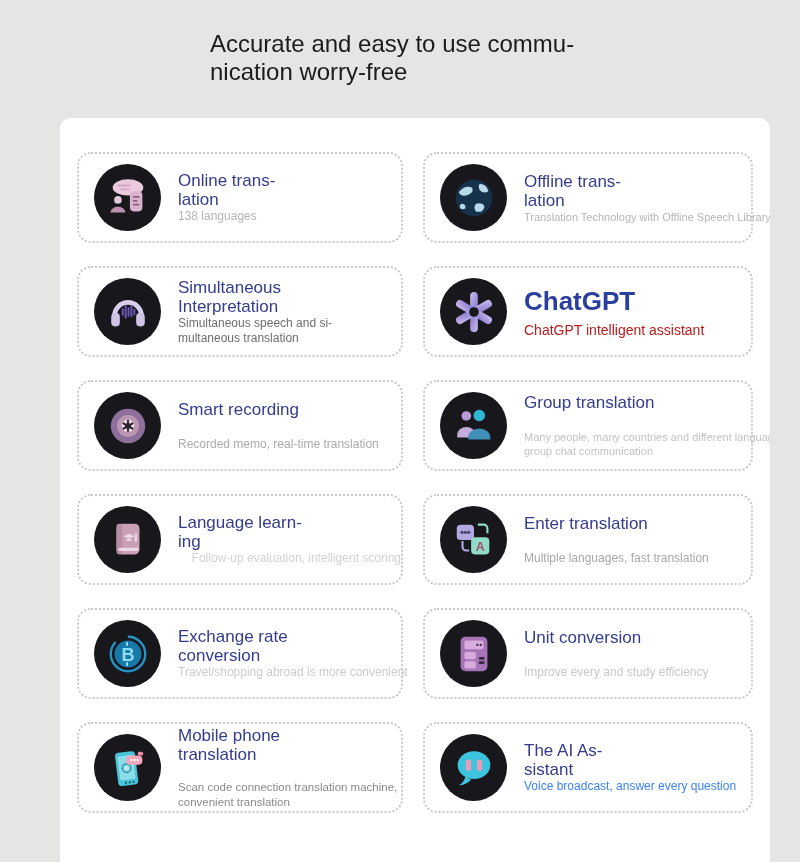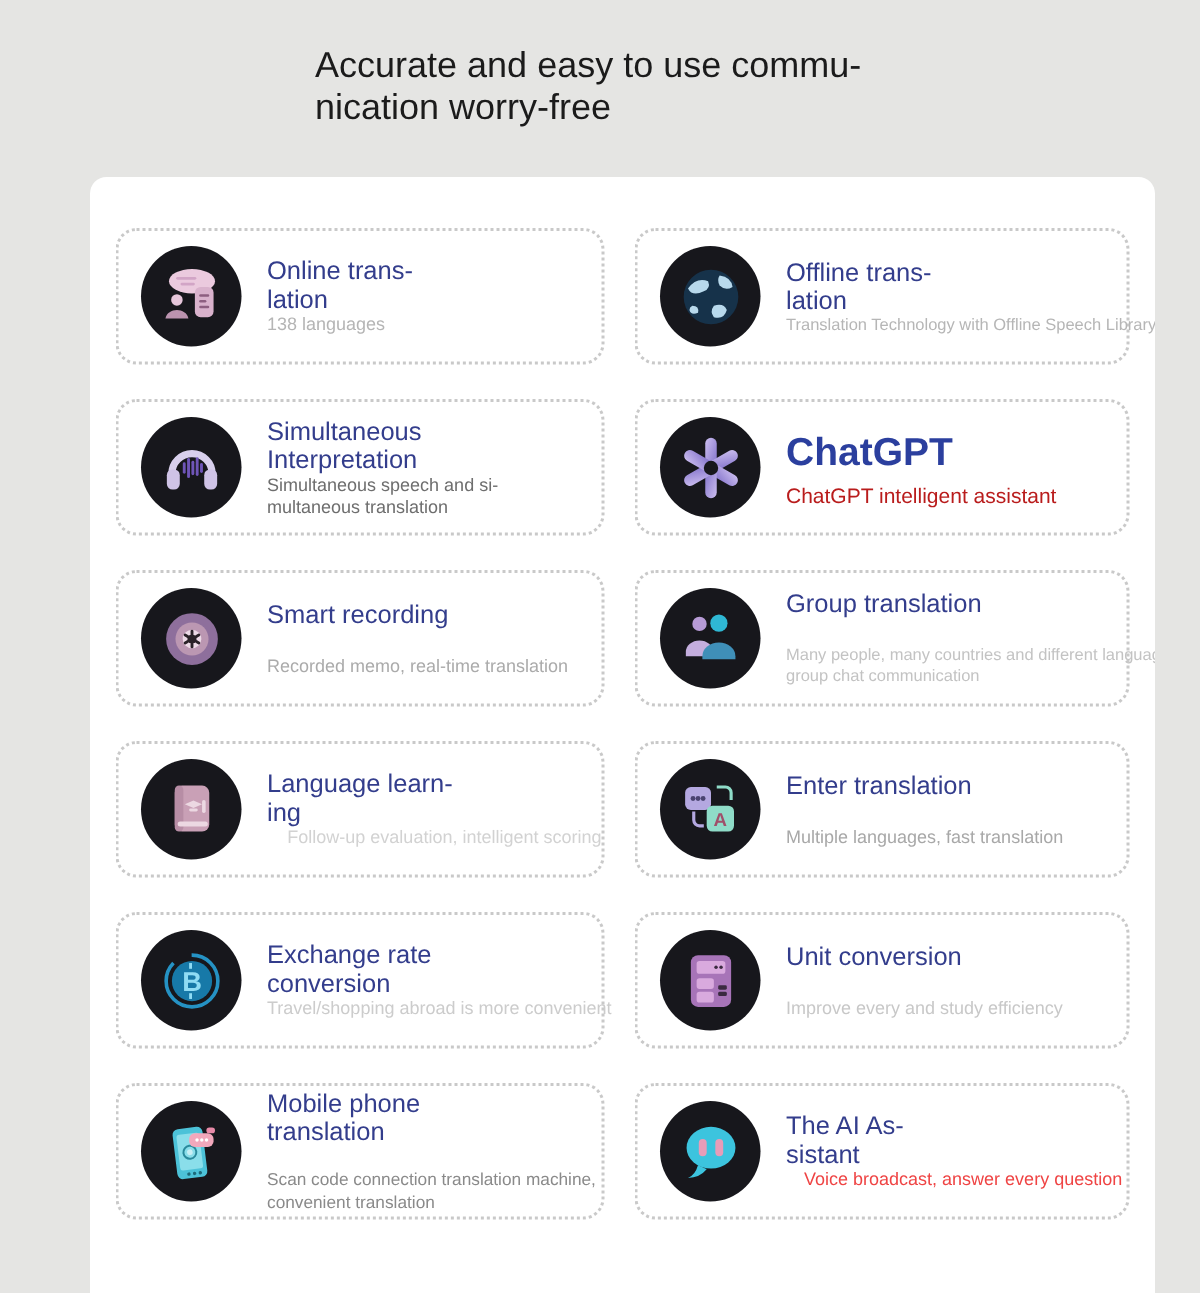--- a/index.html
+++ b/index.html
@@ -353,19 +353,19 @@
             <path d="M15 33 q-2 7 -7 9 q8 0 13 -6 z" fill="#3cc4de"></path>
             <rect x="15.5" y="15" width="5.5" height="12" rx="2.75" fill="#e89cb8"></rect>
             <rect x="27" y="15" width="5.5" height="12" rx="2.75" fill="#e89cb8"></rect>
           </svg>
         </span>
         <div class="card-text">
           <div class="card-title">
             <div class="line">The AI As-</div>
             <div class="line">sistant</div>
           </div>
-          <div class="card-subtitle" style="color: #ef4444; margin-left: 12px;">
+          <div class="card-subtitle" style="color: #3b82f6;">
             <div class="line">Voice broadcast, answer every question</div>
           </div>
         </div>
       </div>
     </div>
 </div>
 
 </body></html>

